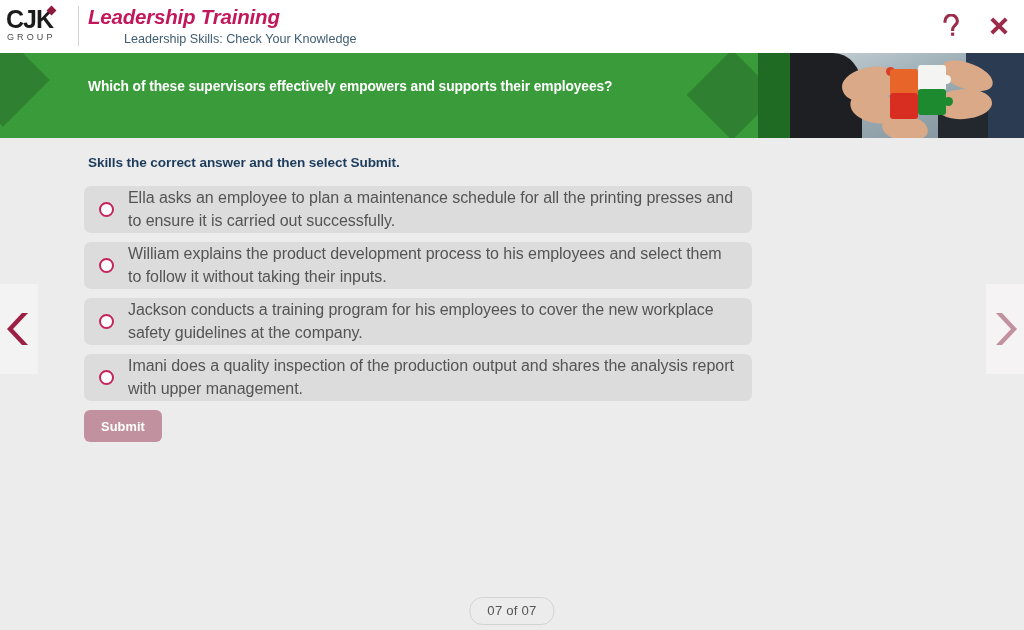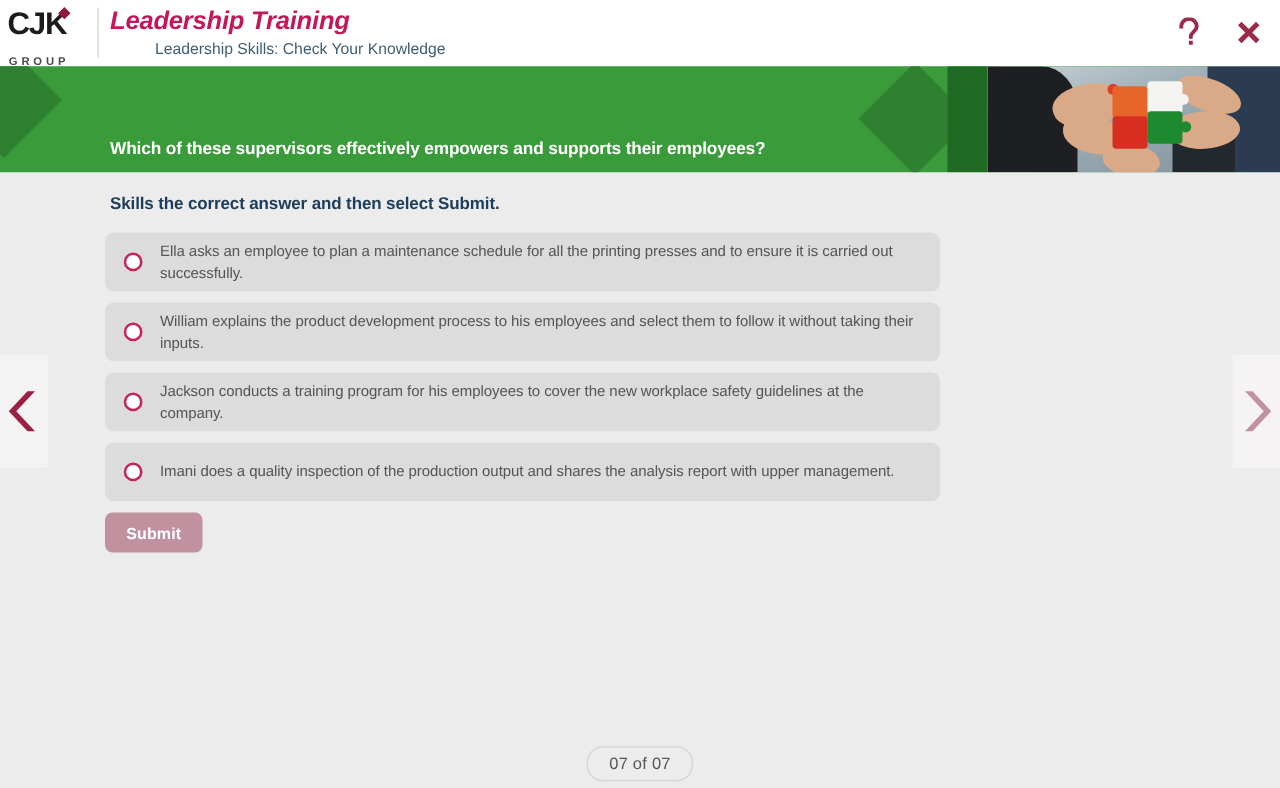--- a/index.html
+++ b/index.html
@@ -42,23 +42,23 @@
   }
   #logo-diamond {
     position: absolute;
     left: 42px; top: 2px;
     width: 7px; height: 7px;
     background: #8f1a3c;
     transform: rotate(45deg);
   }
   #logo-group {
     position: absolute;
-    left: 1px; top: 40px;
+    left: 1px; top: 28px;
     font-size: 9px;
-    font-weight: bold;
+    font-weight: normal;
     letter-spacing: 3.1px;
     color: #4a4a4a;
     line-height: 1;
   }
 
   #header-divider {
     position: absolute;
     left: 78px; top: 6px;
     width: 1px; height: 40px;
     background: #d2d2d2;
@@ -133,21 +133,20 @@
   #banner-question {
     position: absolute;
     left: 88px; top: 0;
     width: 620px; height: 66px;
     display: flex;
     align-items: center;
     color: #ffffff;
     font-size: 13.8px;
     font-weight: bold;
     letter-spacing: -0.1px;
-    margin-top: 32px;
   }
 
   
   #banner-photo {
     position: absolute;
     left: 790px; top: 0;
     width: 234px; height: 85px;
     overflow: hidden;
     background: linear-gradient(160deg,#c9d4d8 0%, #9fb0b8 40%, #7e8f99 100%);
   }
@@ -227,21 +226,21 @@
   }
   .radio {
     width: 15px; height: 15px;
     border: 2.2px solid #c4245c;
     border-radius: 50%;
     background: #ffffff;
   }
   .option-text {
     flex: 1 1 auto;
     padding-right: 18px;
-    font-size: 12px;
+    font-size: 16px;
     color: #545454;
     line-height: 1.38;
     letter-spacing: -0.05px;
   }
 
   #submit-button {
     position: absolute;
     left: 84px; top: 272px;
     width: 78px; height: 32px;
     background: #c291a0;

